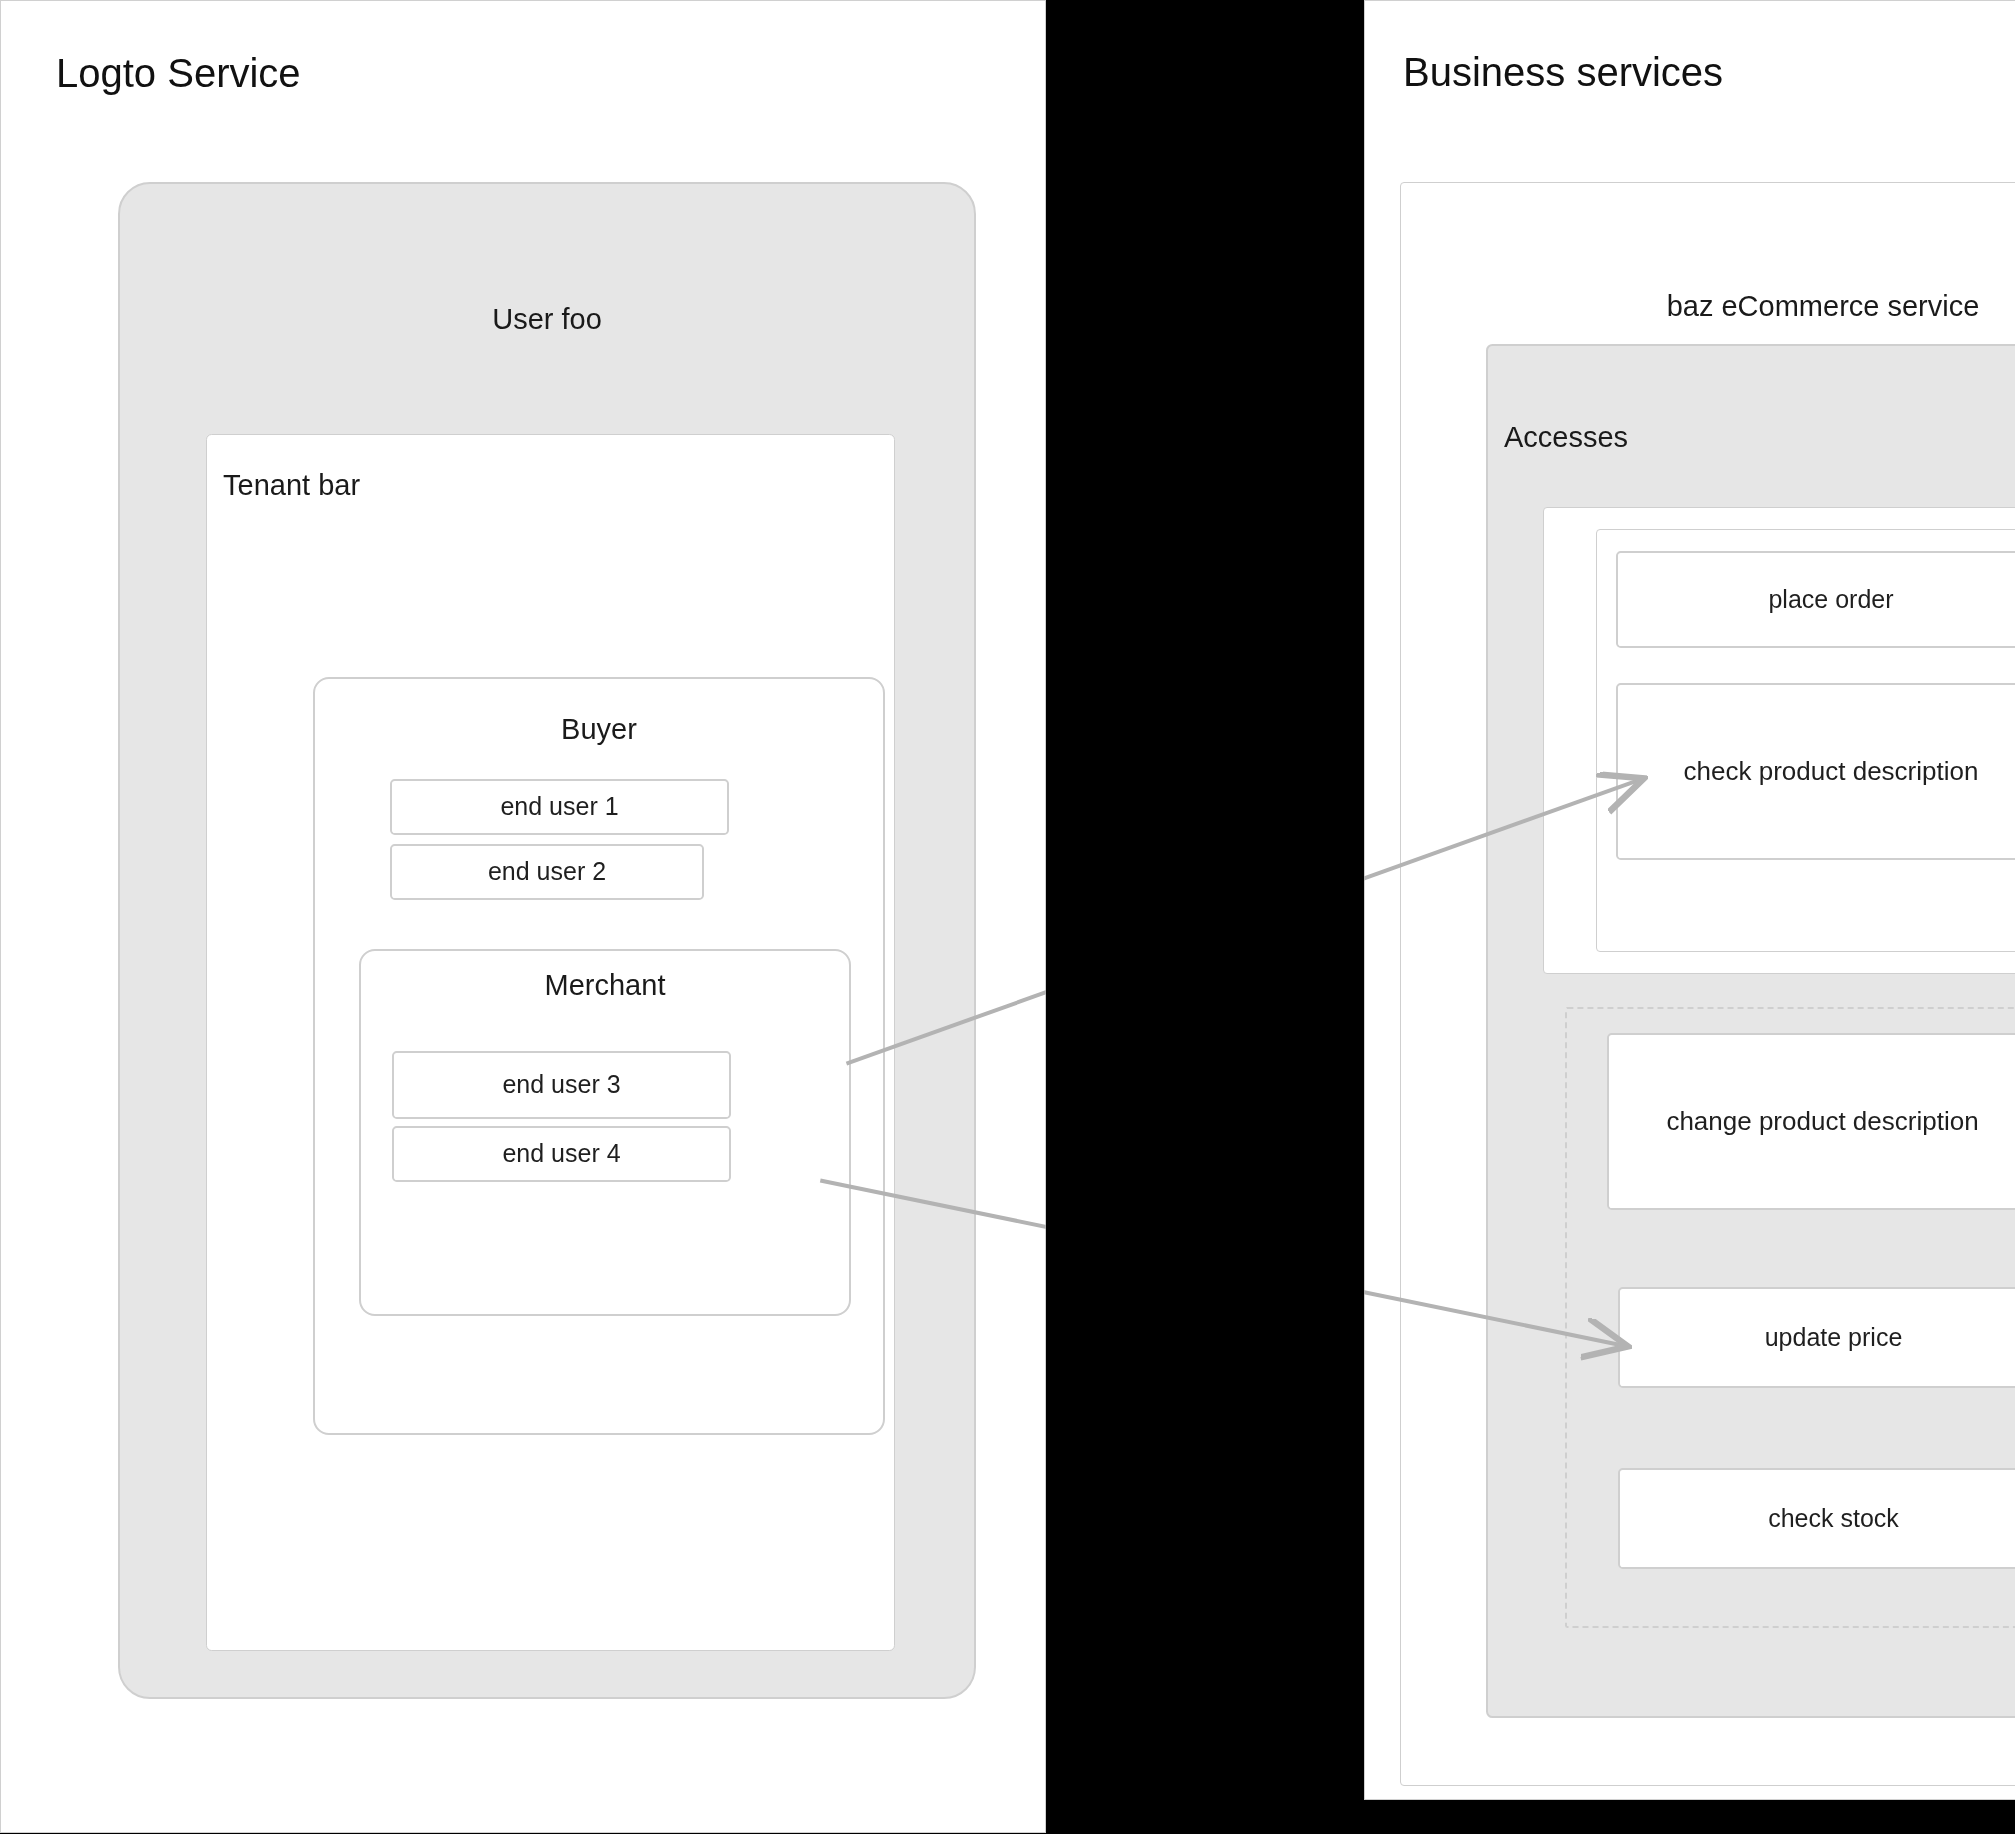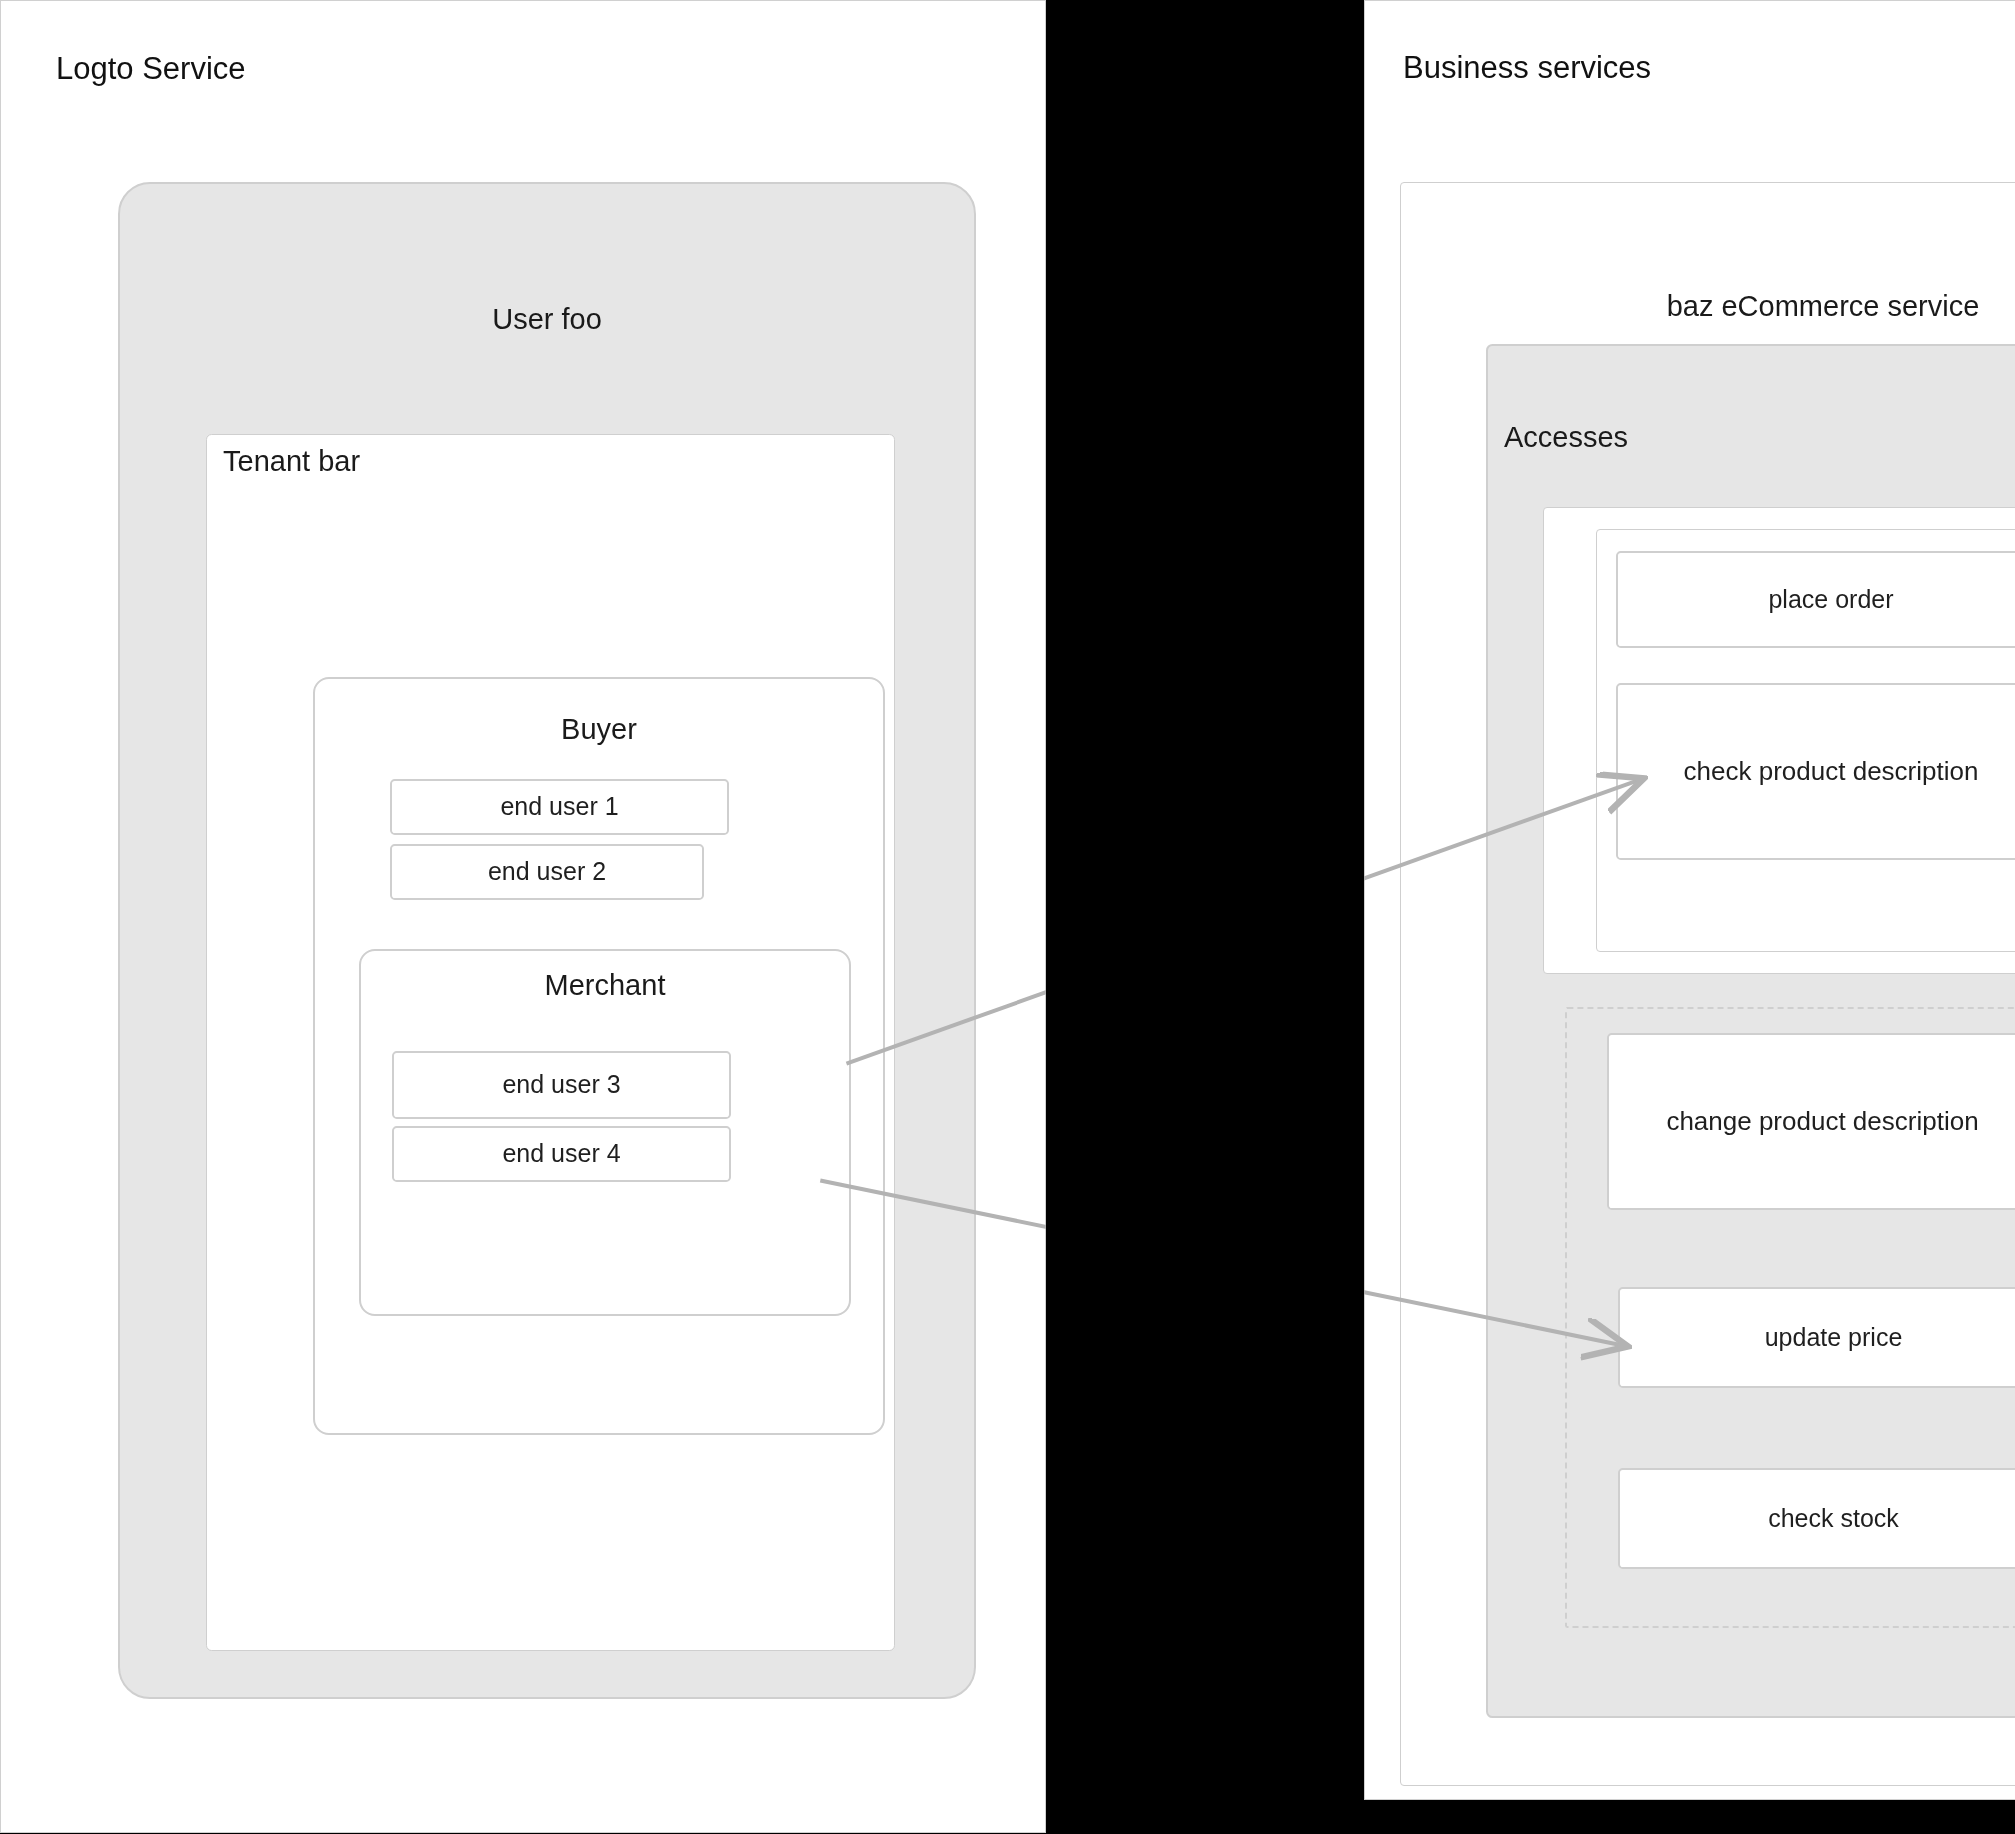--- a/index.html
+++ b/index.html
@@ -26,21 +26,21 @@
   .box.grey{ background:#e6e6e6; }
   .box.round-lg{ border-radius:32px; }
   .box.round-md{ border-radius:16px; }
   .box.round-sm{ border-radius:6.4px; }
   .box.dashed{ border-style:dashed; border-width:2.4px; background:transparent; }
   .box.thin{ border-width:1.6px; }
 
   .panel-title{
     position:absolute;
     color:#111;
-    font-size:31px;
+    font-size:40px;
     line-height:1;
     white-space:nowrap;
   }
   .box-title{
     position:absolute;
     left:0;right:0;
     text-align:center;
     color:#1a1a1a;
     font-size:29px;
     line-height:1;
@@ -91,21 +91,21 @@
   <div class="panel" style="left:0px; top:0px; width:1046px; height:1833px;">
 
     <div class="panel-title" style="left:55px; top:52px;">Logto Service</div>
 
     <div class="box grey round-lg" style="left:117px; top:181px; width:858px; height:1517px;">
 
       <div class="box-title" style="top:121px;">User foo</div>
 
       <div class="box thin" style="left:86px; top:250px; width:689px; height:1217px; border-radius:5.6px;">
 
-        <div class="box-title left" style="top:12px;">Tenant bar</div>
+        <div class="box-title left" style="top:36px;">Tenant bar</div>
 
         <div class="box round-md" style="left:106px; top:242px; width:572px; height:758px;padding-left:12px;">
 
           <div class="box-title" style="top:36px;">Buyer</div>
 
           <div class="leaf" style="left:75px; top:100px; width:339px; height:56px;">end user 1</div>
 
           <div class="leaf" style="left:75px; top:165px; width:314px; height:56px;">end user 2</div>
 
           <div class="box round-md" style="left:44px; top:270px; width:492px; height:367px;">

